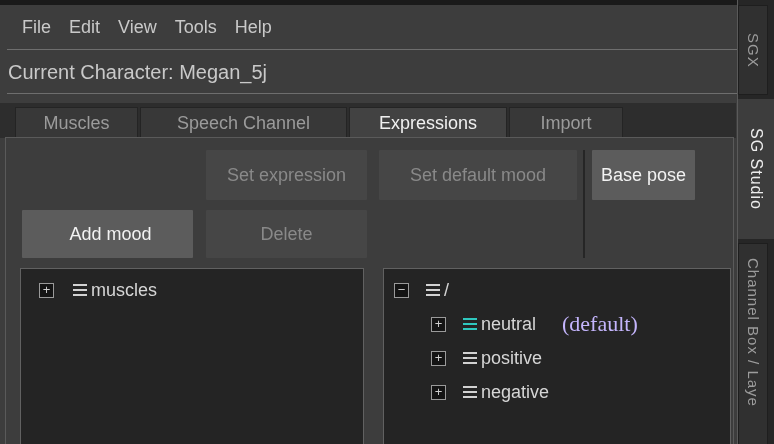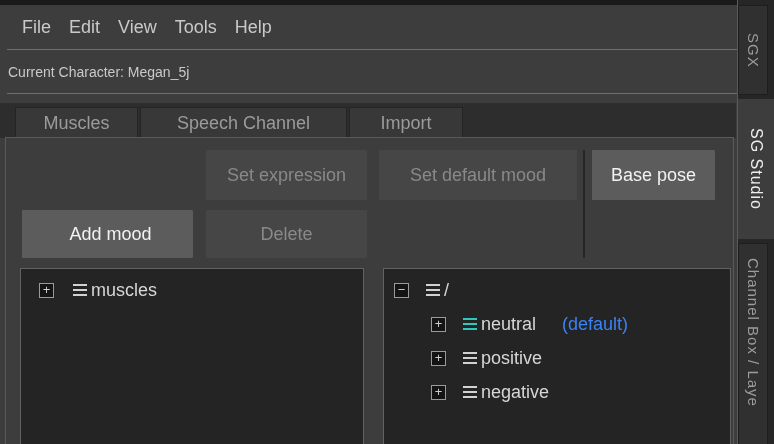--- a/index.html
+++ b/index.html
@@ -11,21 +11,21 @@
     -webkit-font-smoothing:antialiased;
   }
   
   .top-strip{position:absolute;left:0;top:0;width:774px;height:5px;background:#1a1a1a;}
   
   .menubar{position:absolute;left:22px;top:5px;height:44px;display:flex;gap:18px;align-items:center;}
   .menu-item{font-size:18px;color:#c9c9c9;cursor:default;}
   .hsep{position:absolute;left:7px;width:740px;height:1px;background:#6e6e6e;}
   .sep1{top:49px;}
   .sep2{top:93px;}
-  .current-char{position:absolute;left:8px;top:52px;height:40px;line-height:40px;font-size:14px;color:#c9c9c9;white-space:nowrap;}
+  .current-char{position:absolute;left:8px;top:52px;height:40px;line-height:40px;font-size:20px;color:#c9c9c9;white-space:nowrap;}
   
   .tabstrip{position:absolute;left:0;top:103px;width:736px;height:35px;background:#2d2d2d;display:flex;align-items:flex-end;padding-left:15px;box-sizing:border-box;}
   .tab{
     height:31px;line-height:31px;text-align:center;font-size:18px;
     background:#383838;color:#9b9b9b;border:1px solid #242424;border-bottom:none;
     box-sizing:border-box;margin-right:2px;
   }
   .tab.active{background:#424242;color:#f0f0f0;}
   .tab-muscles{width:123px;}
   .tab-speech{width:207px;}
@@ -39,21 +39,21 @@
   
   .btn{
     position:absolute;border:none;border-radius:1px;font-family:inherit;font-size:18px;
     display:flex;align-items:center;justify-content:center;box-sizing:border-box;cursor:default;
   }
   .btn.disabled{background:#464646;color:#898989;}
   .btn.enabled{background:#5c5c5c;color:#f2f2f2;}
   .b-add-expression{left:22px;top:150px;width:176px;height:50px;}
   .b-set-expression{left:206px;top:150px;width:161px;height:50px;}
   .b-set-default-mood{left:379px;top:150px;width:198px;height:50px;text-align:center;}
-  .b-base-pose{left:592px;top:150px;width:123px;height:50px;}
+  .b-base-pose{left:592px;top:150px;width:103px;height:50px;}
   .b-add-mood{left:22px;top:210px;width:171px;height:48px;padding-left:12px;}
   .b-delete{left:206px;top:210px;width:161px;height:48px;}
   .vdivider{position:absolute;left:583px;top:150px;width:2px;height:108px;background:#262626;}
   
   .tree-panel{
     position:absolute;top:268px;height:190px;background:#242424;
     border:1px solid #616161;box-sizing:border-box;overflow:hidden;
   }
   .tree-left{left:20px;width:344px;}
   .tree-right{left:383px;width:348px;}
@@ -63,21 +63,21 @@
     color:#d0d0d0;font-size:13px;line-height:12px;text-align:center;flex:0 0 15px;cursor:default;
   }
   .ham{
     width:14px;height:12px;flex:0 0 14px;
     background:linear-gradient(to bottom,#d2d2d2 0 2px,transparent 2px 5px,#d2d2d2 5px 7px,transparent 7px 10px,#d2d2d2 10px 12px);
   }
   .ham.teal{
     background:linear-gradient(to bottom,#2fc7be 0 2px,transparent 2px 5px,#2fc7be 5px 7px,transparent 7px 10px,#2fc7be 10px 12px);
   }
   .tree-label{font-size:18px;color:#d6d6d6;white-space:nowrap;}
-  .tree-suffix{font-size:18px;color:#3b82f6;white-space:nowrap;}
+  .tree-suffix{font-size:22px;color:#c4b5fd;white-space:nowrap;font-family:Liberation Serif, serif;}
   
   .side-strip{position:absolute;left:737px;top:0;width:37px;height:444px;background:#262626;border-left:1px solid #5a5a5a;box-sizing:border-box;}
   .side-tab{
     position:absolute;writing-mode:vertical-rl;text-orientation:mixed;
     font-size:15px;letter-spacing:1px;display:flex;align-items:center;box-sizing:border-box;cursor:default;
   }
   .side-sgx{left:738px;top:5px;width:30px;height:90px;background:#303030;color:#9c9c9c;border:1px solid #1e1e1e;justify-content:center;}
   .side-sgstudio{left:738px;top:99px;width:36px;height:140px;background:#3d3d3d;color:#ededed;justify-content:center;font-size:16px;}
   .side-channel{left:738px;top:243px;width:30px;height:210px;background:#303030;color:#9c9c9c;border:1px solid #1e1e1e;border-bottom:none;justify-content:flex-start;padding-top:14px;}
 </style>
@@ -98,20 +98,21 @@
 
   <div class="hsep sep1"></div>
 
   <div class="current-char">Current Character: Megan_5j</div>
 
   <div class="hsep sep2"></div>
 
   <div class="tabstrip">
     <div class="tab tab-muscles">Muscles</div>
     <div class="tab tab-speech">Speech Channel</div>
+    <div class="tab tab-expressions active">Expressions</div>
     <div class="tab tab-import">Import</div>
   </div>
 
   <div class="content-panel"></div>
 
   <button class="btn disabled b-set-expression">Set expression</button>
   <button class="btn disabled b-set-default-mood">Set default mood</button>
   <div class="vdivider"></div>
   <button class="btn enabled  b-base-pose">Base pose</button>
   <button class="btn enabled  b-add-mood">Add mood</button>

